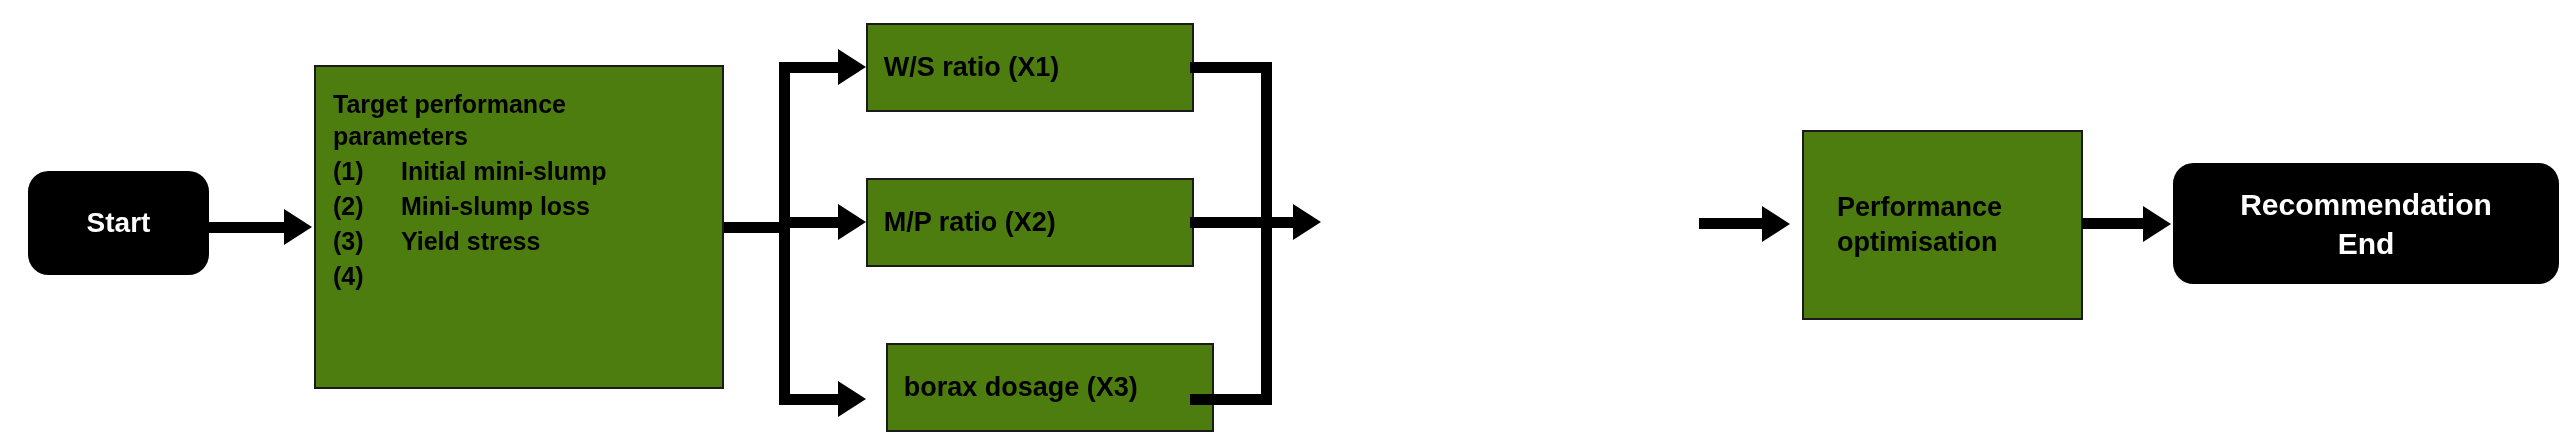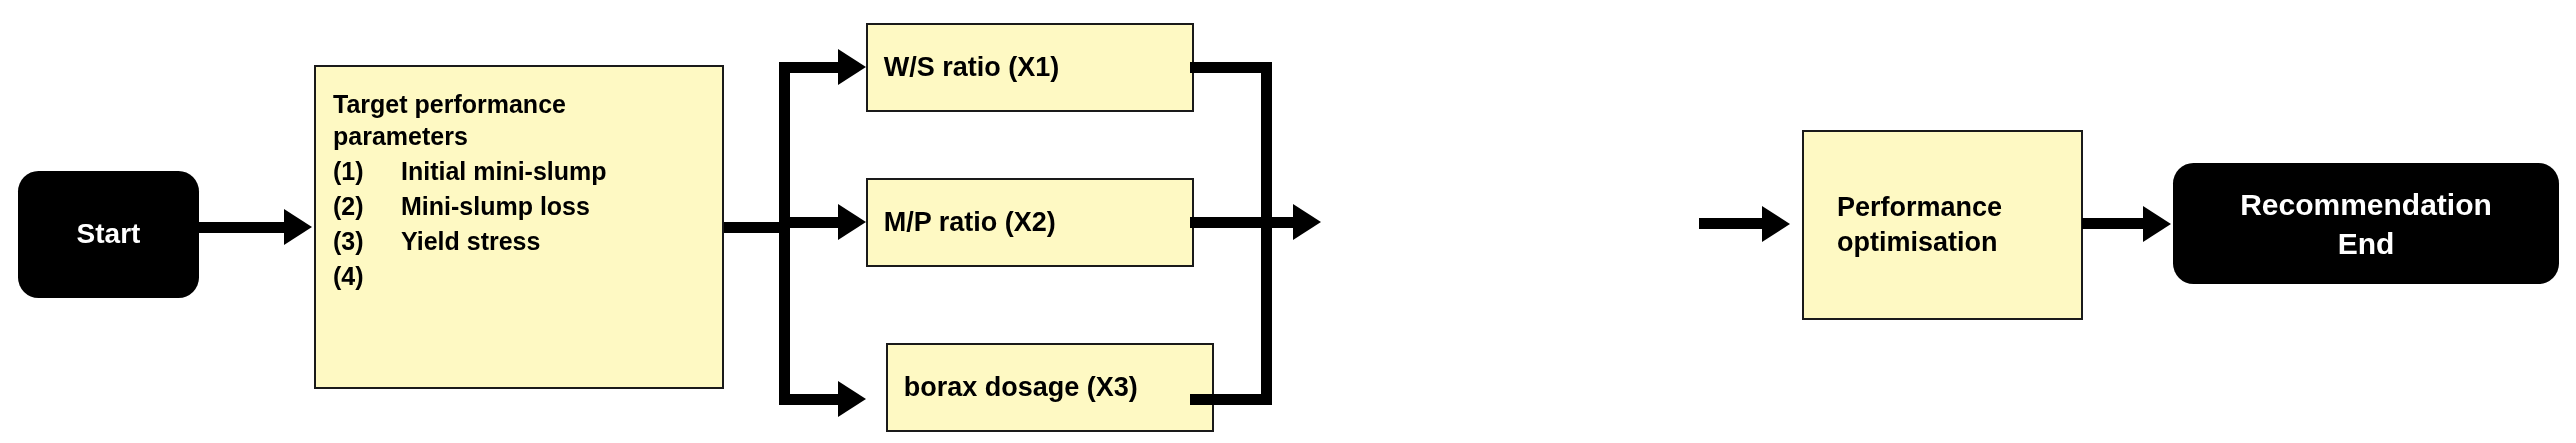--- a/index.html
+++ b/index.html
@@ -18,39 +18,39 @@
   }
 
   
   .node {
     position: absolute;
     box-sizing: border-box;
     display: flex;
     align-items: center;
   }
   .node-plain {
-    background: #fef9c3;
+    background: #4d7c0f;
     border: 2.4px solid #1a1a1a;
   }
   .node-terminal {
     background: #000000;
     border-radius: 20.5px;
     color: #ffffff;
     justify-content: center;
     text-align: center;
   }
   .node-label {
     font-weight: bold;
     line-height: 1.30;
     letter-spacing: 0px;
   }
 
   
   #node-start {
-    left: 18px; top: 171px; width: 181px; height: 127px;
+    left: 28px; top: 171px; width: 181px; height: 104px;
   }
   #node-start .node-label { font-size: 28px; }
 
   #node-params {
     left: 314px; top: 65px; width: 410px; height: 324px;
     align-items: flex-start;
     padding: 20.5px 0 0 17px;
   }
   #node-params .node-label { font-size: 25px; }
 

